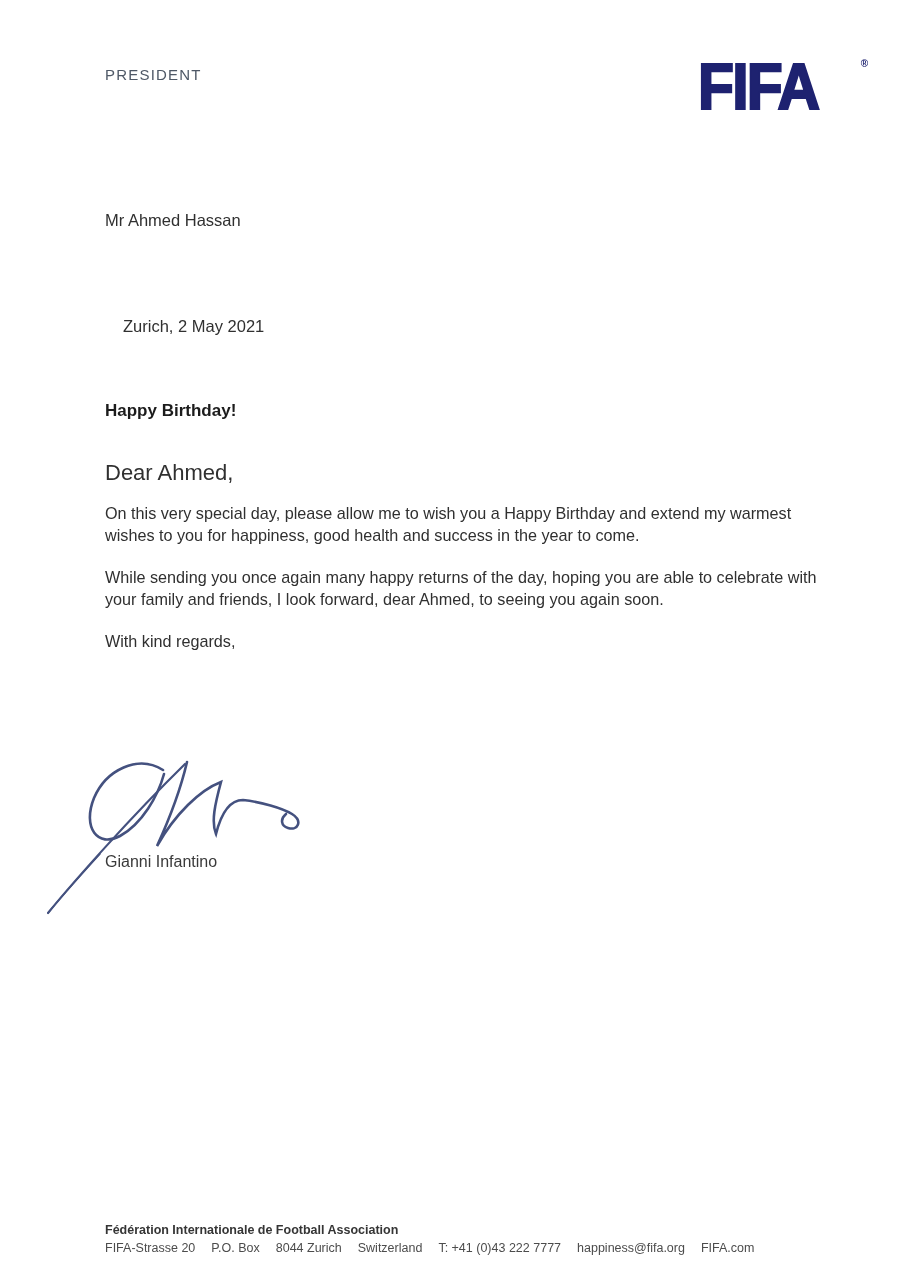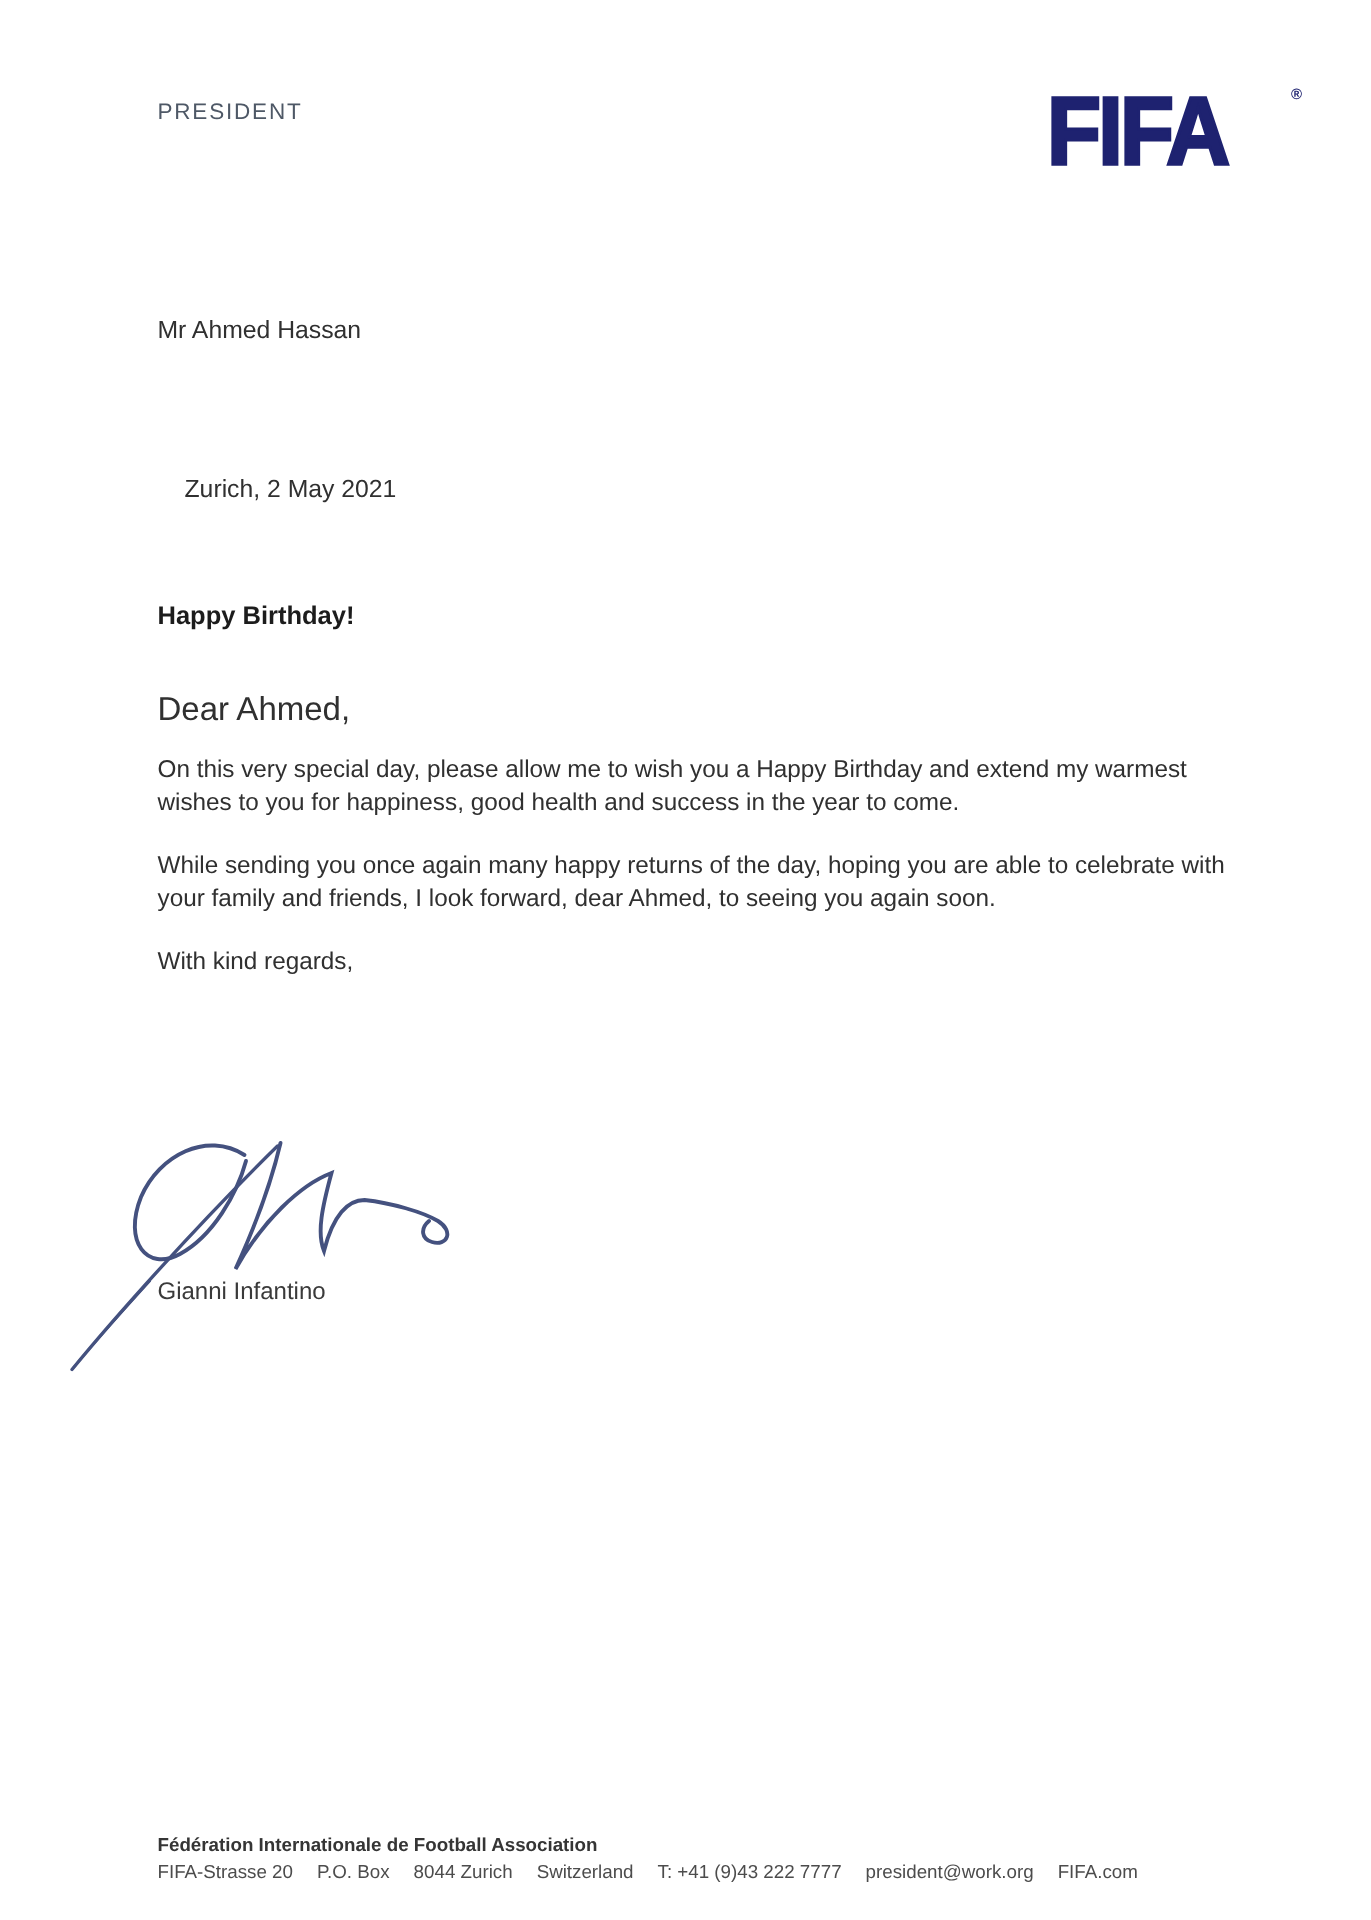--- a/index.html
+++ b/index.html
@@ -183,19 +183,19 @@
     <div class="signatory-name">Gianni Infantino</div>
   </div>
 
   <div class="footer">
     <div class="footer-org">Fédération Internationale de Football Association</div>
     <div class="footer-contact">
       <span>FIFA-Strasse 20</span>
       <span>P.O. Box</span>
       <span>8044 Zurich</span>
       <span>Switzerland</span>
-      <span>T: +41 (9)43 222 7777</span>
-      <span>president@work.org</span>
+      <span>T: +41 (0)43 222 7777</span>
+      <span>happiness@fifa.org</span>
       <span>FIFA.com</span>
     </div>
   </div>
 
 </div>
 
 </body></html>

